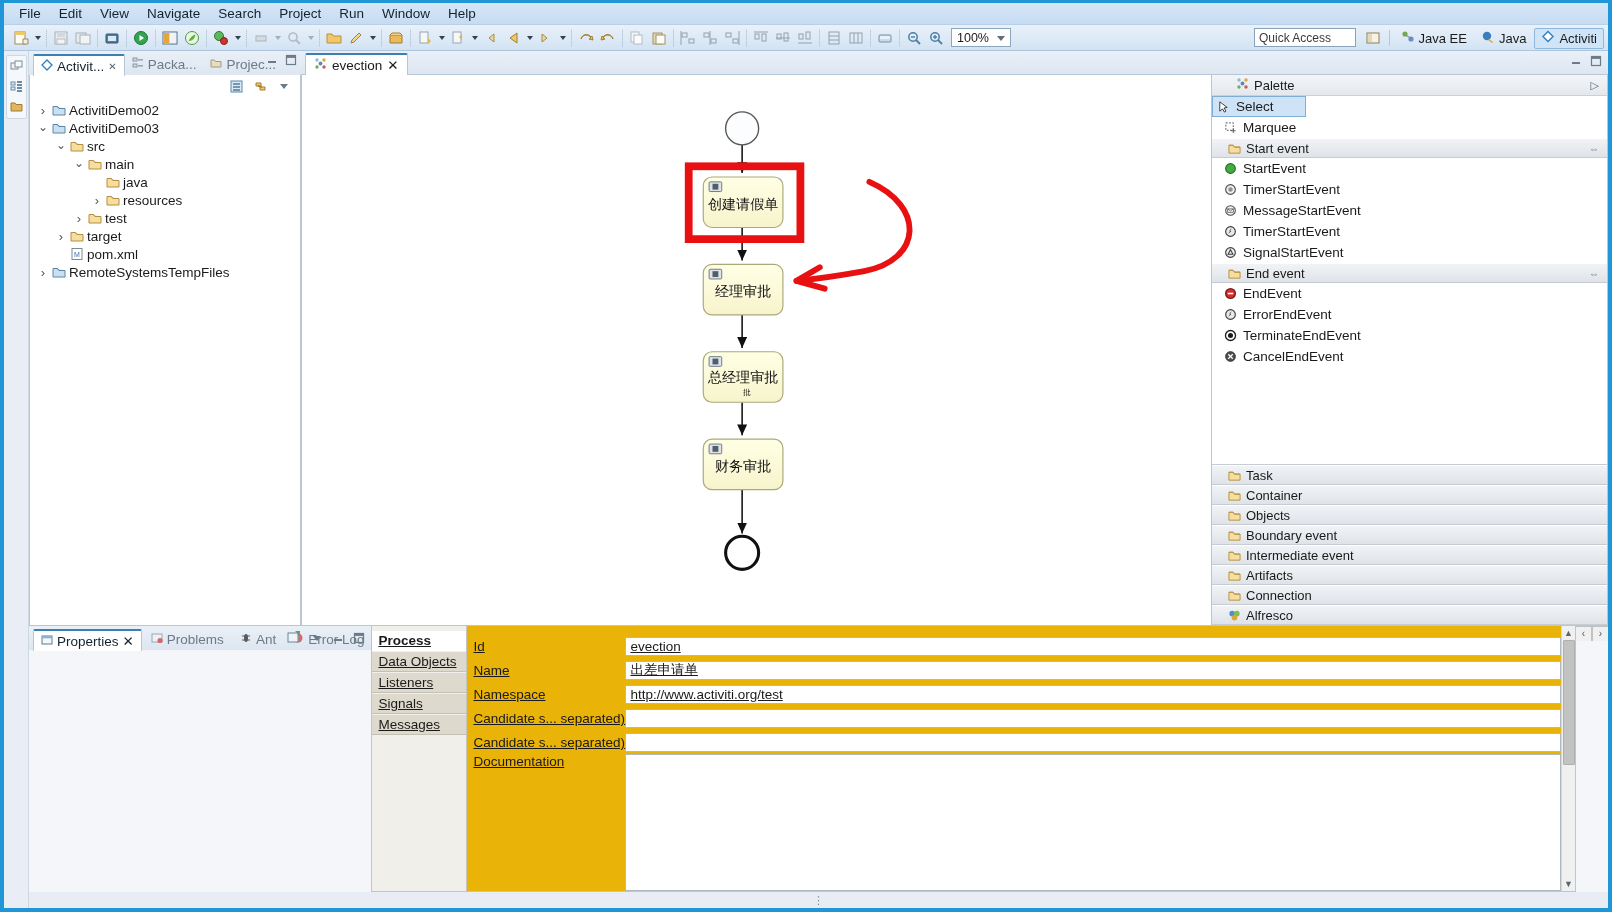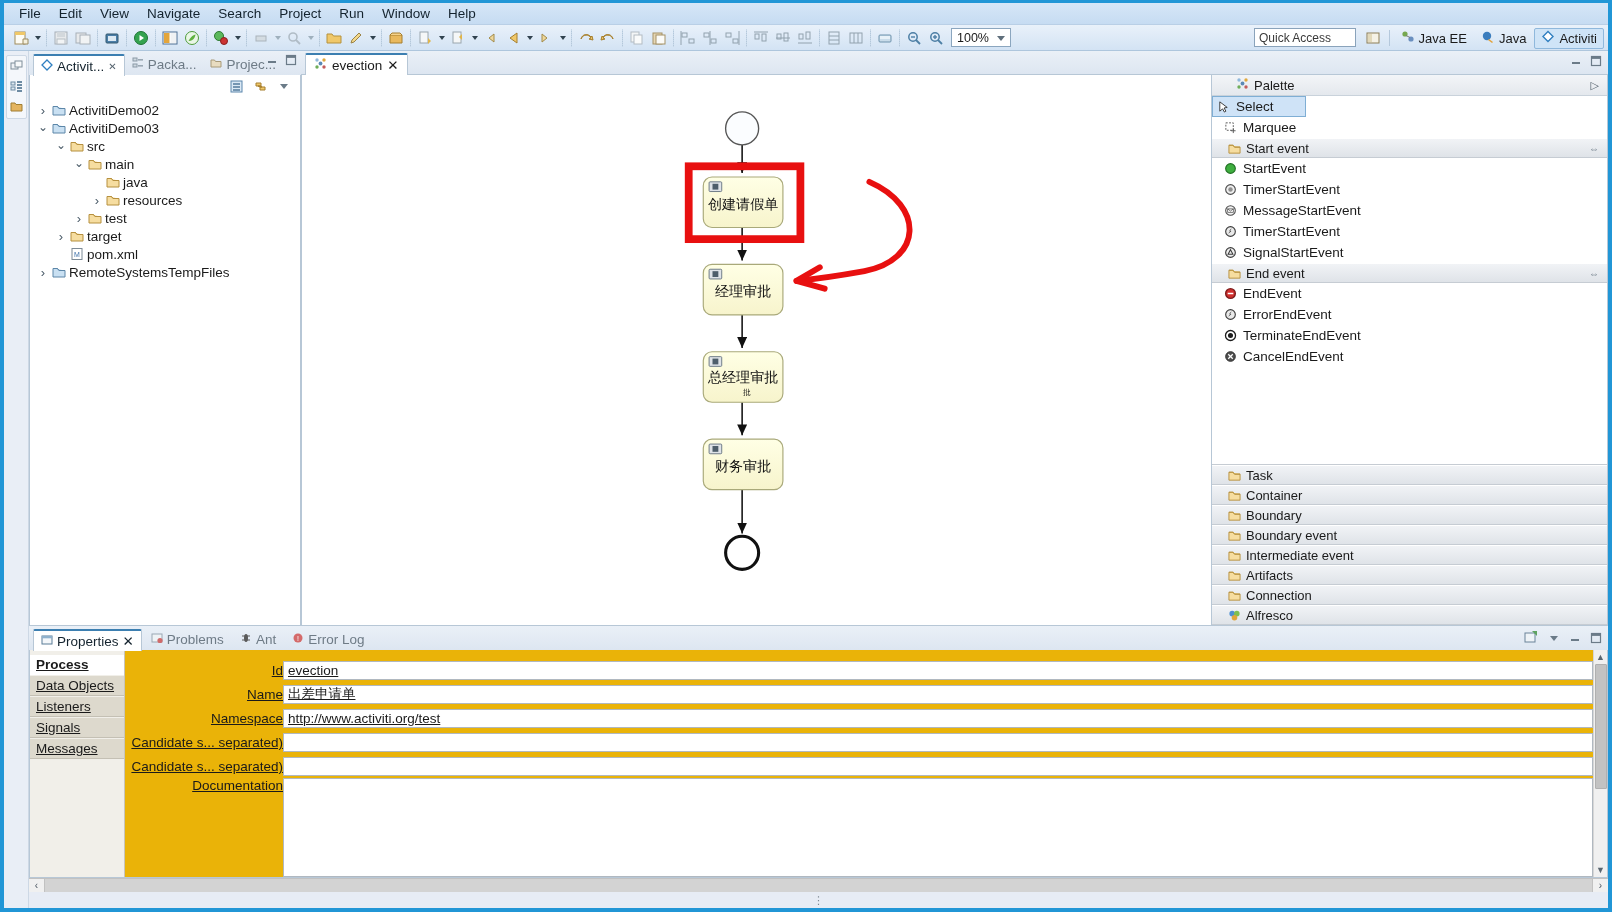--- a/index.html
+++ b/index.html
@@ -196,21 +196,21 @@
   }
   .pal-sec .pin2 { position:absolute; right:8px; font-size:10px; color:#6a7885; }
   .pal-item {
     height:21px; display:flex; align-items:center; gap:6px;
     padding:0 6px 0 12px; font-size:13.5px;
   }
   .pal-item.sel { background:#cfe3f7; border:1px solid #7faed4; width:94px; margin-left:0; padding-left:4px; }
   .pal-body { background:#fff; }
   .pal-spacer { flex:1 1 auto; background:#fff; border-bottom:1px solid #c6ccd3; }
   
-  #bottomview { flex:0 0 266px; display:flex; flex-direction:column; background:#f4f6f9;text-align:right; }
+  #bottomview { flex:0 0 266px; display:flex; background:#f4f6f9; }
   #proptabs {
     height:24px; display:flex; align-items:flex-end; gap:2px;
     background:linear-gradient(#eaf0f7,#dde6f1);
     padding-left:4px; position:relative;
   }
   .ptab {
     display:flex; align-items:center; gap:4px;
     height:22px; padding:0 7px; font-size:13.5px; color:#6e7b86;
   }
   .ptab.active {
@@ -1047,21 +1047,21 @@
                     </span>
                     <span>Container</span>
                   </div>
                   <div class="pal-sec">
                     <span style="display: inline-flex; width: 13px; height: 13px; align-items: center; justify-content: center; flex: 0 0 auto;">
                       <svg width="13" height="13" viewBox="0 0 14 14">
                         <path d="M1 3.5h4.5L7 5.5h6V12H1z" fill="#f6dda0" stroke="#b6903f"></path>
                         <path d="M1 3.5h4.5L7 5.5h6" fill="#efc96f" stroke="#b6903f"></path>
                       </svg>
                     </span>
-                    <span>Boundary</span>
+                    <span>Objects</span>
                   </div>
                   <div class="pal-sec">
                     <span style="display: inline-flex; width: 13px; height: 13px; align-items: center; justify-content: center; flex: 0 0 auto;">
                       <svg width="13" height="13" viewBox="0 0 14 14">
                         <path d="M1 3.5h4.5L7 5.5h6V12H1z" fill="#f6dda0" stroke="#b6903f"></path>
                         <path d="M1 3.5h4.5L7 5.5h6" fill="#efc96f" stroke="#b6903f"></path>
                       </svg>
                     </span>
                     <span>Boundary event</span>
                   </div>

